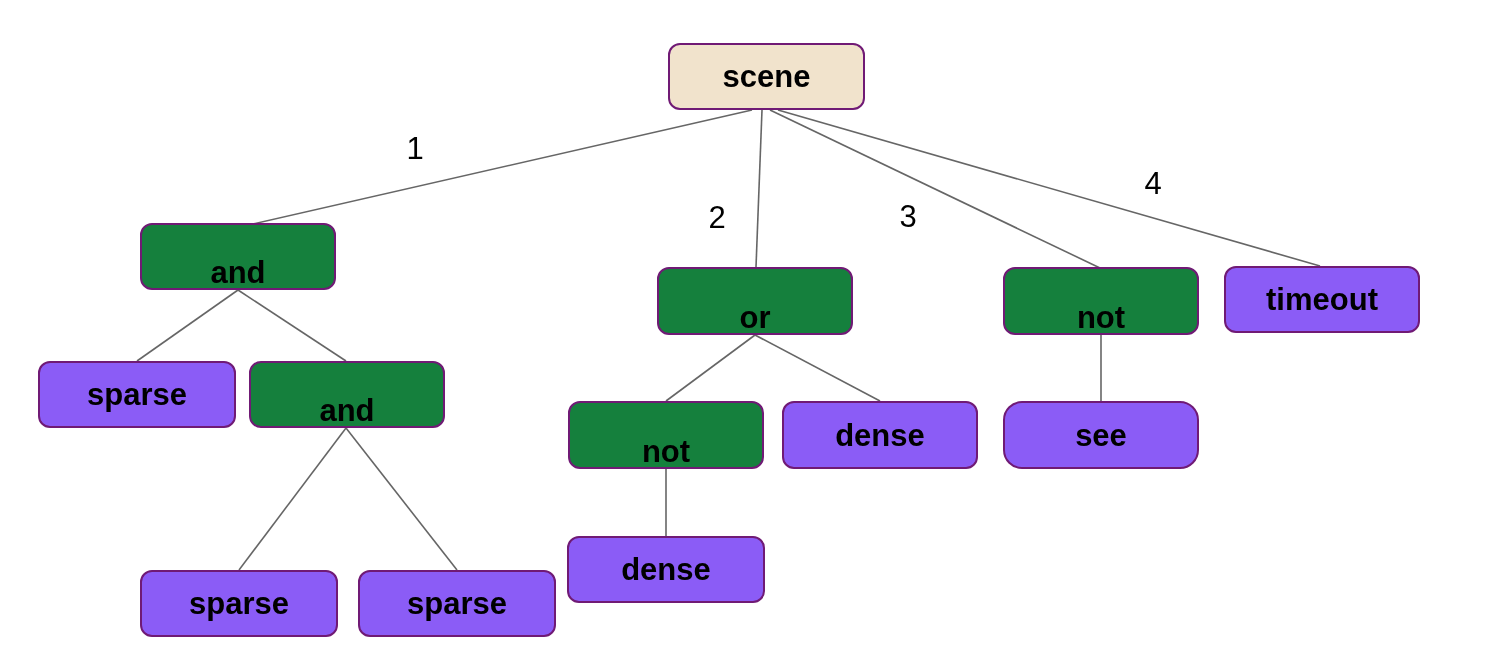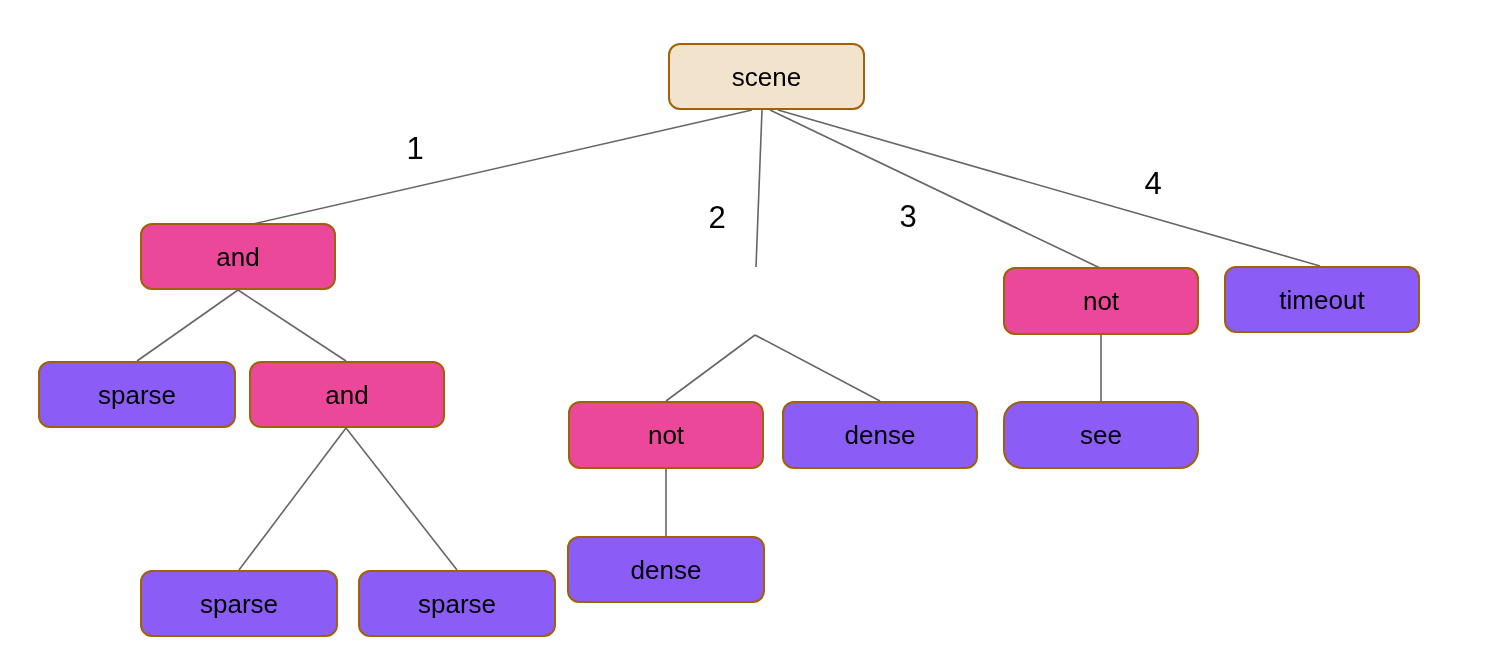--- a/index.html
+++ b/index.html
@@ -19,28 +19,29 @@
   svg.edges line {
     stroke: #666666;
     stroke-width: 1.6;
   }
   .node {
     position: absolute;
     box-sizing: border-box;
     display: flex;
     align-items: center;
     justify-content: center;
-    border: 2px solid #a16207;
+    border: 2px solid #701a75;
     border-radius: 12px;
-    font-size: 26px;
+    font-size: 31px;
     color: #000000;
     line-height: 1;
+    font-weight: bold;
   }
   .node--root { background: #f1e3cc; }
-  .node--op   { background: #ec4899; }
+  .node--op   { background: #15803d; align-items: flex-end; }
   .node--leaf { background: #8b5cf6; }
   .edge-label {
     position: absolute;
     transform: translate(-50%, -50%);
     font-size: 31px;
     color: #000000;
     line-height: 1;
   }
 </style>
 </head>
@@ -69,20 +70,23 @@
   <span class="edge-label" style="left:1153px; top:183px;">4</span>
 
   <div class="node node--root" style="left:668px; top:43px; width:197px; height:67px;">
     <span>scene</span>
   </div>
 
   <div class="node node--op" style="left:140px; top:223px; width:196px; height:67px;">
     <span>and</span>
   </div>
 
+  <div class="node node--op" style="left:657px; top:267px; width:196px; height:68px;">
+    <span>or</span>
+  </div>
 
   <div class="node node--op" style="left:1003px; top:267px; width:196px; height:68px;">
     <span>not</span>
   </div>
 
   <div class="node node--leaf" style="left:1224px; top:266px; width:196px; height:67px;">
     <span>timeout</span>
   </div>
 
   <div class="node node--leaf" style="left:38px; top:361px; width:198px; height:67px;">

